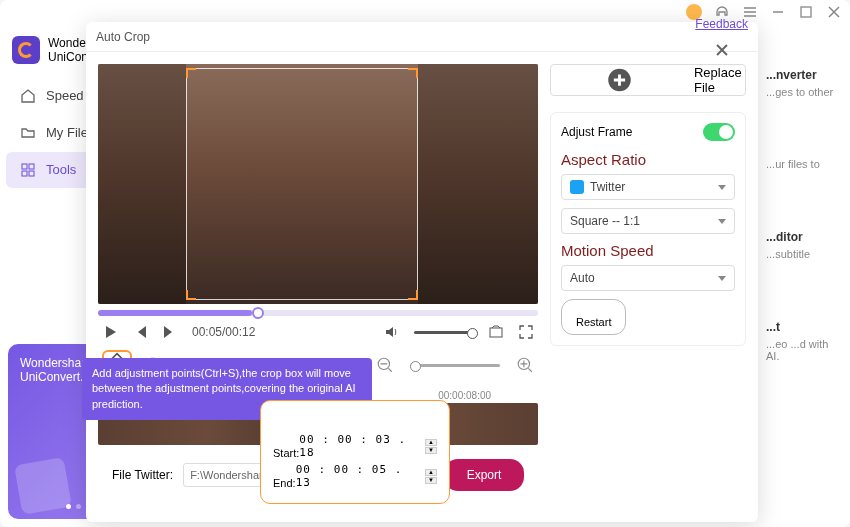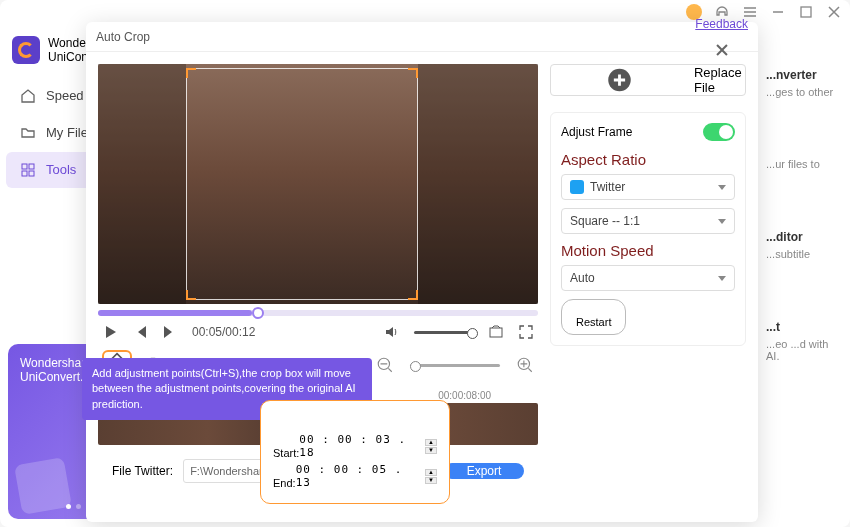--- a/index.html
+++ b/index.html
@@ -80,21 +80,21 @@
 
 .time-panel { position:absolute; left:260px; top:400px; width:190px; border:1.5px solid #ff9933; border-radius:10px; padding:28px 12px 10px; background:#fff; font-size:11px; z-index:6; }
 .tp-row { display:flex; align-items:flex-end; justify-content:space-between; margin:4px 0; }
 .tp-field { display:flex; align-items:center; gap:4px; }
 .tp-val { font-family:monospace; font-size:11px; letter-spacing:1px; }
 .spin { width:12px; display:flex; flex-direction:column; gap:1px; }
 .spin-b { width:12px; height:7px; background:#eee; border:1px solid #ccc; font-size:6px; text-align:center; line-height:5px; cursor:pointer; }
 
 .footer { display:flex; align-items:center; gap:10px; padding:10px 14px; font-size:12px; }
 .loc-input { flex:1; max-width:200px; height:24px; border:1px solid #ddd; border-radius:3px; padding:0 6px; font-size:11px; color:#666; }
-.export-btn { margin-left:auto; width:80px; height:16px; background:#3b82f6; color:#fff; border:none; border-radius:14px; font-size:12px; cursor:pointer; }
+.export-btn { margin-left:auto; width:80px; height:32px; background:#be185d; color:#fff; border:none; border-radius:14px; font-size:12px; cursor:pointer; }
 
 .side-col { width:200px; display:flex; flex-direction:column; gap:16px; }
 .replace-btn { height:32px; border:1px solid #ddd; border-radius:4px; background:#fff; display:flex; align-items:center; justify-content:center; gap:6px; font-size:13px; cursor:pointer; }
 .panel { border:1px solid #eee; border-radius:6px; padding:10px; font-size:12px; }
 .panel-row { display:flex; align-items:center; justify-content:space-between; margin-bottom:10px; }
 .toggle { width:32px; height:18px; background:#3dd66f; border-radius:9px; position:relative; cursor:pointer; }
 .toggle::after { content:""; position:absolute; right:2px; top:2px; width:14px; height:14px; background:#fff; border-radius:50%; }
 .sel { width:100%; height:26px; border:1px solid #ddd; border-radius:4px; padding:0 8px; display:flex; align-items:center; justify-content:space-between; margin-bottom:8px; cursor:pointer; font-size:12px; color:#444; }
 .sel .tw-ico { width:14px; height:14px; background:#1da1f2; border-radius:3px; margin-right:6px; }
 .caret { width:0; height:0; border-left:4px solid transparent; border-right:4px solid transparent; border-top:5px solid #888; }

